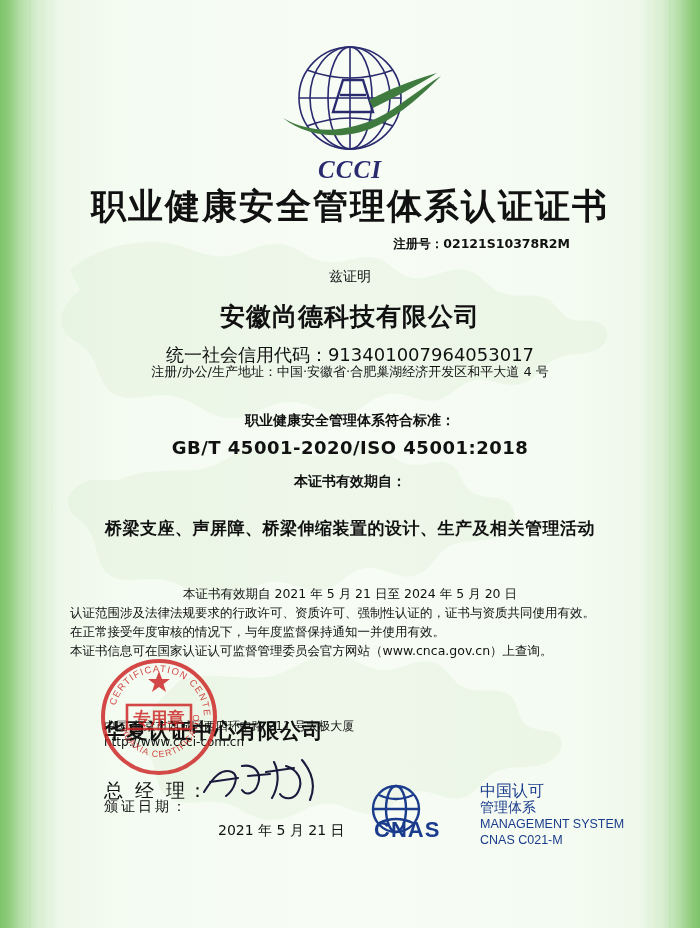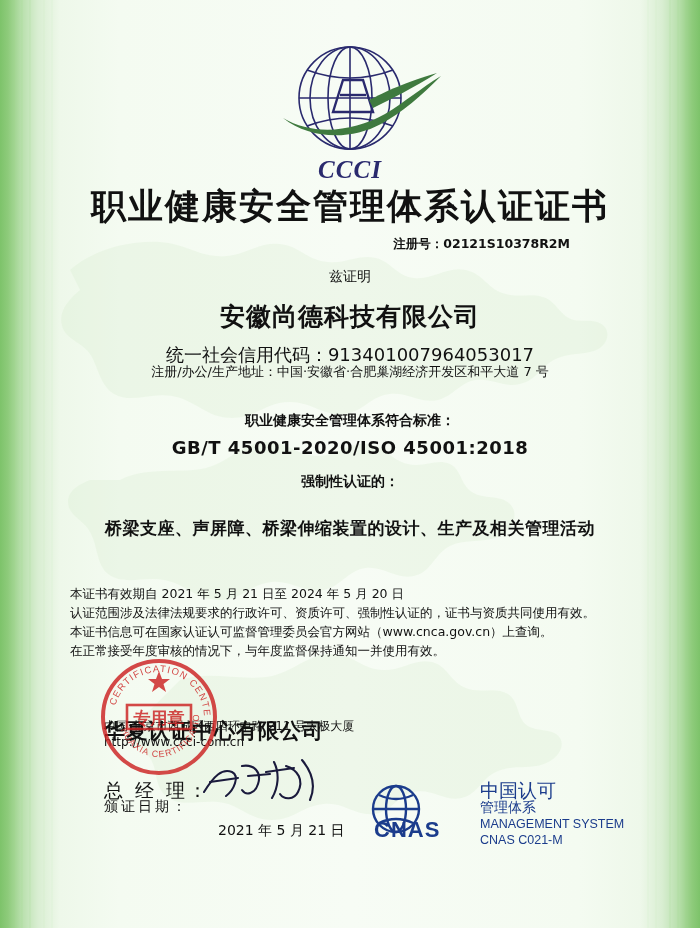--- a/index.html
+++ b/index.html
@@ -126,21 +126,21 @@
     top: 584px;
     left: 70px;
     width: 560px;
     text-align: right;
     font-size: 12.5px;
     color: #111;
     font-family: "DejaVu Sans", sans-serif;
     line-height: 19px;
   }
   .validity .ln { display: block; }
-  .validity .ln1 { text-align: left; }
+  .validity .ln1 { text-align: center; }
   .validity .ln2,
   .validity .ln3,
   .validity .ln4 { text-align: left; }
   
   .issuer-name {
     position: absolute;
     top: 688px;
     left: 104px;
     font-family: "DejaVu Sans", sans-serif;
     font-weight: bold;
@@ -218,21 +218,21 @@
     width: 290px;
     height: 80px;
   }
   .cnas-text {
     position: absolute;
     left: 110px;
     top: 4px;
     color: #1b3c8c;
     font-family: "DejaVu Sans", sans-serif;
   }
-  .cnas-l1 { font-size: 19px; line-height: 17px; }
+  .cnas-l1 { font-size: 16px; line-height: 17px; }
   .cnas-l2 { font-size: 14px; line-height: 17px; }
   .cnas-l3 { font-size: 12.5px; line-height: 16px; font-family: "Liberation Sans", sans-serif; }
   .cnas-l4 { font-size: 12.5px; line-height: 16px; font-family: "Liberation Sans", sans-serif; }
 </style>
 </head>
 <body>
 
 <div class="cert">
 
   <svg class="watermark" viewBox="0 0 700 928" preserveAspectRatio="none">
@@ -289,33 +289,33 @@
 
     <div class="reg-no">
       <span>注册号：</span><span>02121S10378R2M</span>
     </div>
 
     <div class="hereby">兹证明</div>
 
     <div class="company">安徽尚德科技有限公司</div>
 
     <div class="line-center credit-code">统一社会信用代码：913401007964053017</div>
-    <div class="line-center address">注册/办公/生产地址：中国·安徽省·合肥巢湖经济开发区和平大道 7 号</div>
+    <div class="line-center address">注册/办公/生产地址：中国·安徽省·合肥巢湖经济开发区和平大道 4 号</div>
 
     <div class="line-center conform">职业健康安全管理体系符合标准：</div>
     <div class="line-center standard">GB/T 45001-2020/ISO 45001:2018</div>
 
-    <div class="line-center scope-label">强制性认证的：</div>
+    <div class="line-center scope-label">本证书有效期自：</div>
     <div class="line-center scope-text">桥梁支座、声屏障、桥梁伸缩装置的设计、生产及相关管理活动</div>
 
     <div class="validity">
       <span class="ln ln1">本证书有效期自 2021 年 5 月 21 日至 2024 年 5 月 20 日</span>
       <span class="ln ln2">认证范围涉及法律法规要求的行政许可、资质许可、强制性认证的，证书与资质共同使用有效。</span>
+      <span class="ln ln3">在正常接受年度审核的情况下，与年度监督保持通知一并使用有效。</span>
       <span class="ln ln4">本证书信息可在国家认证认可监督管理委员会官方网站（www.cnca.gov.cn）上查询。</span>
-      <span class="ln ln3">在正常接受年度审核的情况下，与年度监督保持通知一并使用有效。</span>
     </div>
 
     <div class="issuer-name">华夏认证中心有限公司</div>
     <div class="issuer-addr">中国·北京市西城区西四环中路 211 号太极大厦</div>
     <div class="issuer-site">http://www.ccci-com.cn</div>
 
     <div class="gm-label">总 经 理：</div>
     <div class="issue-label">颁证日期：</div>
     <div class="issue-date">2021 年 5 月 21 日</div>
 

